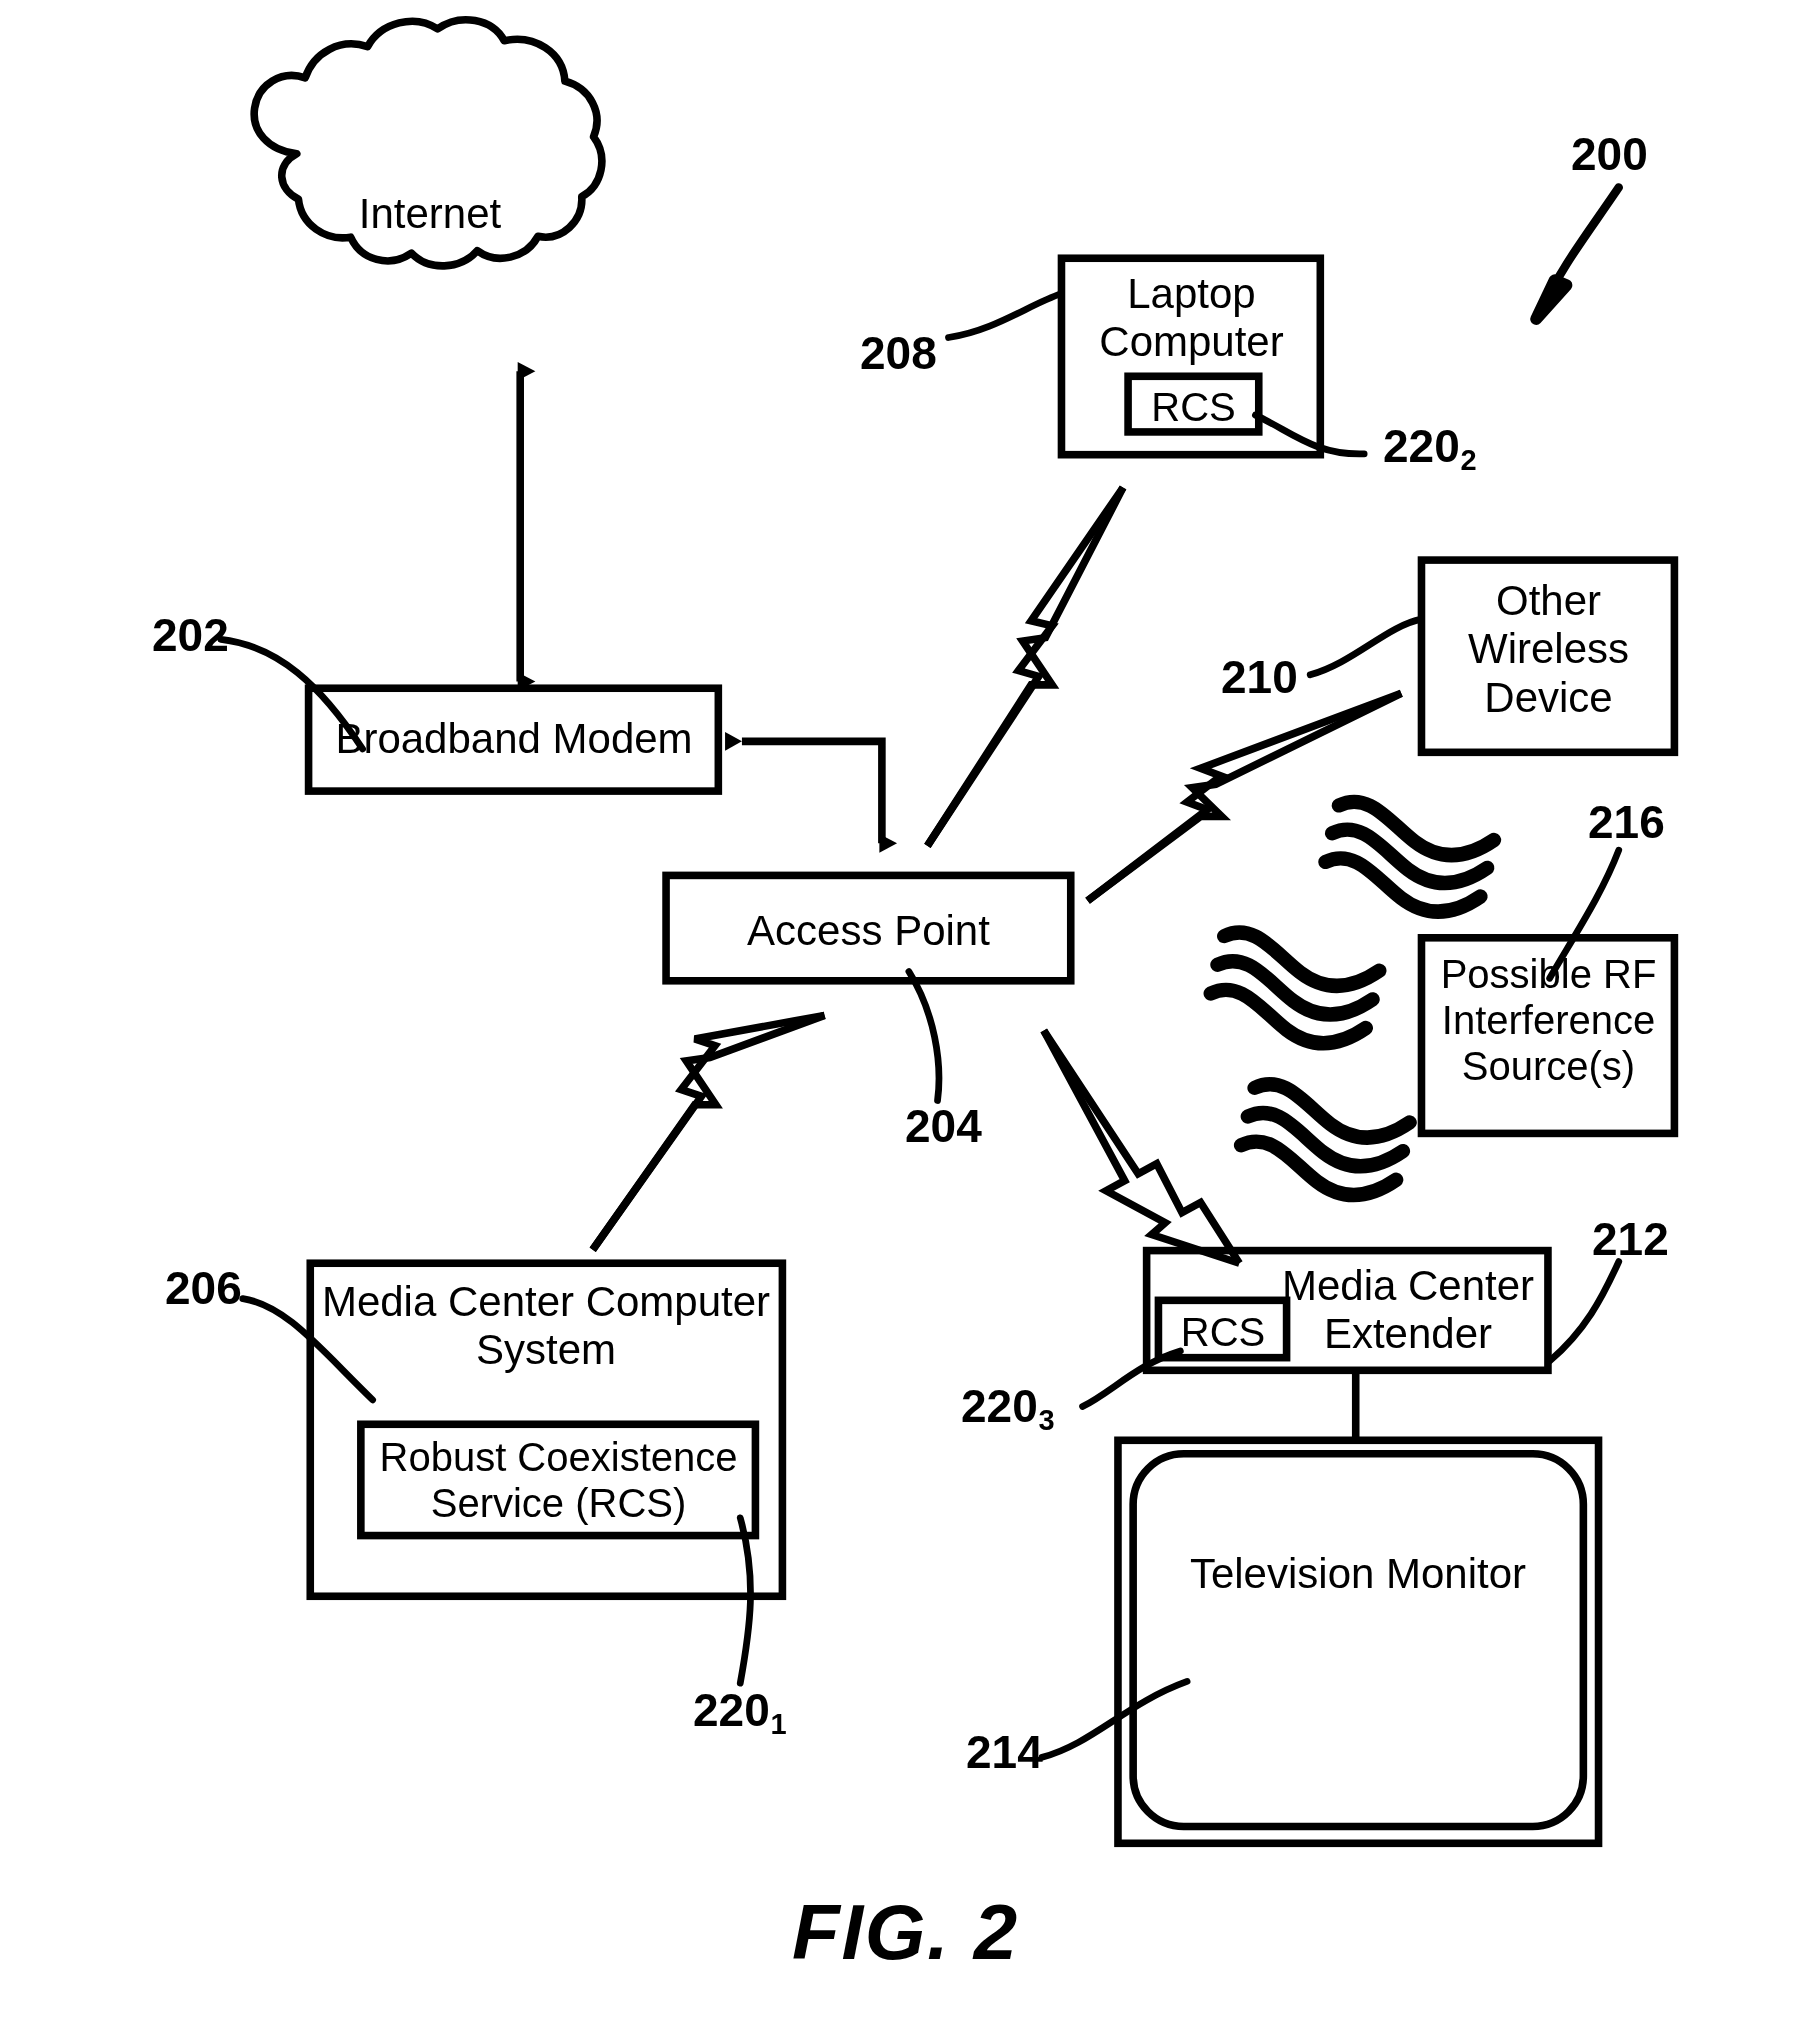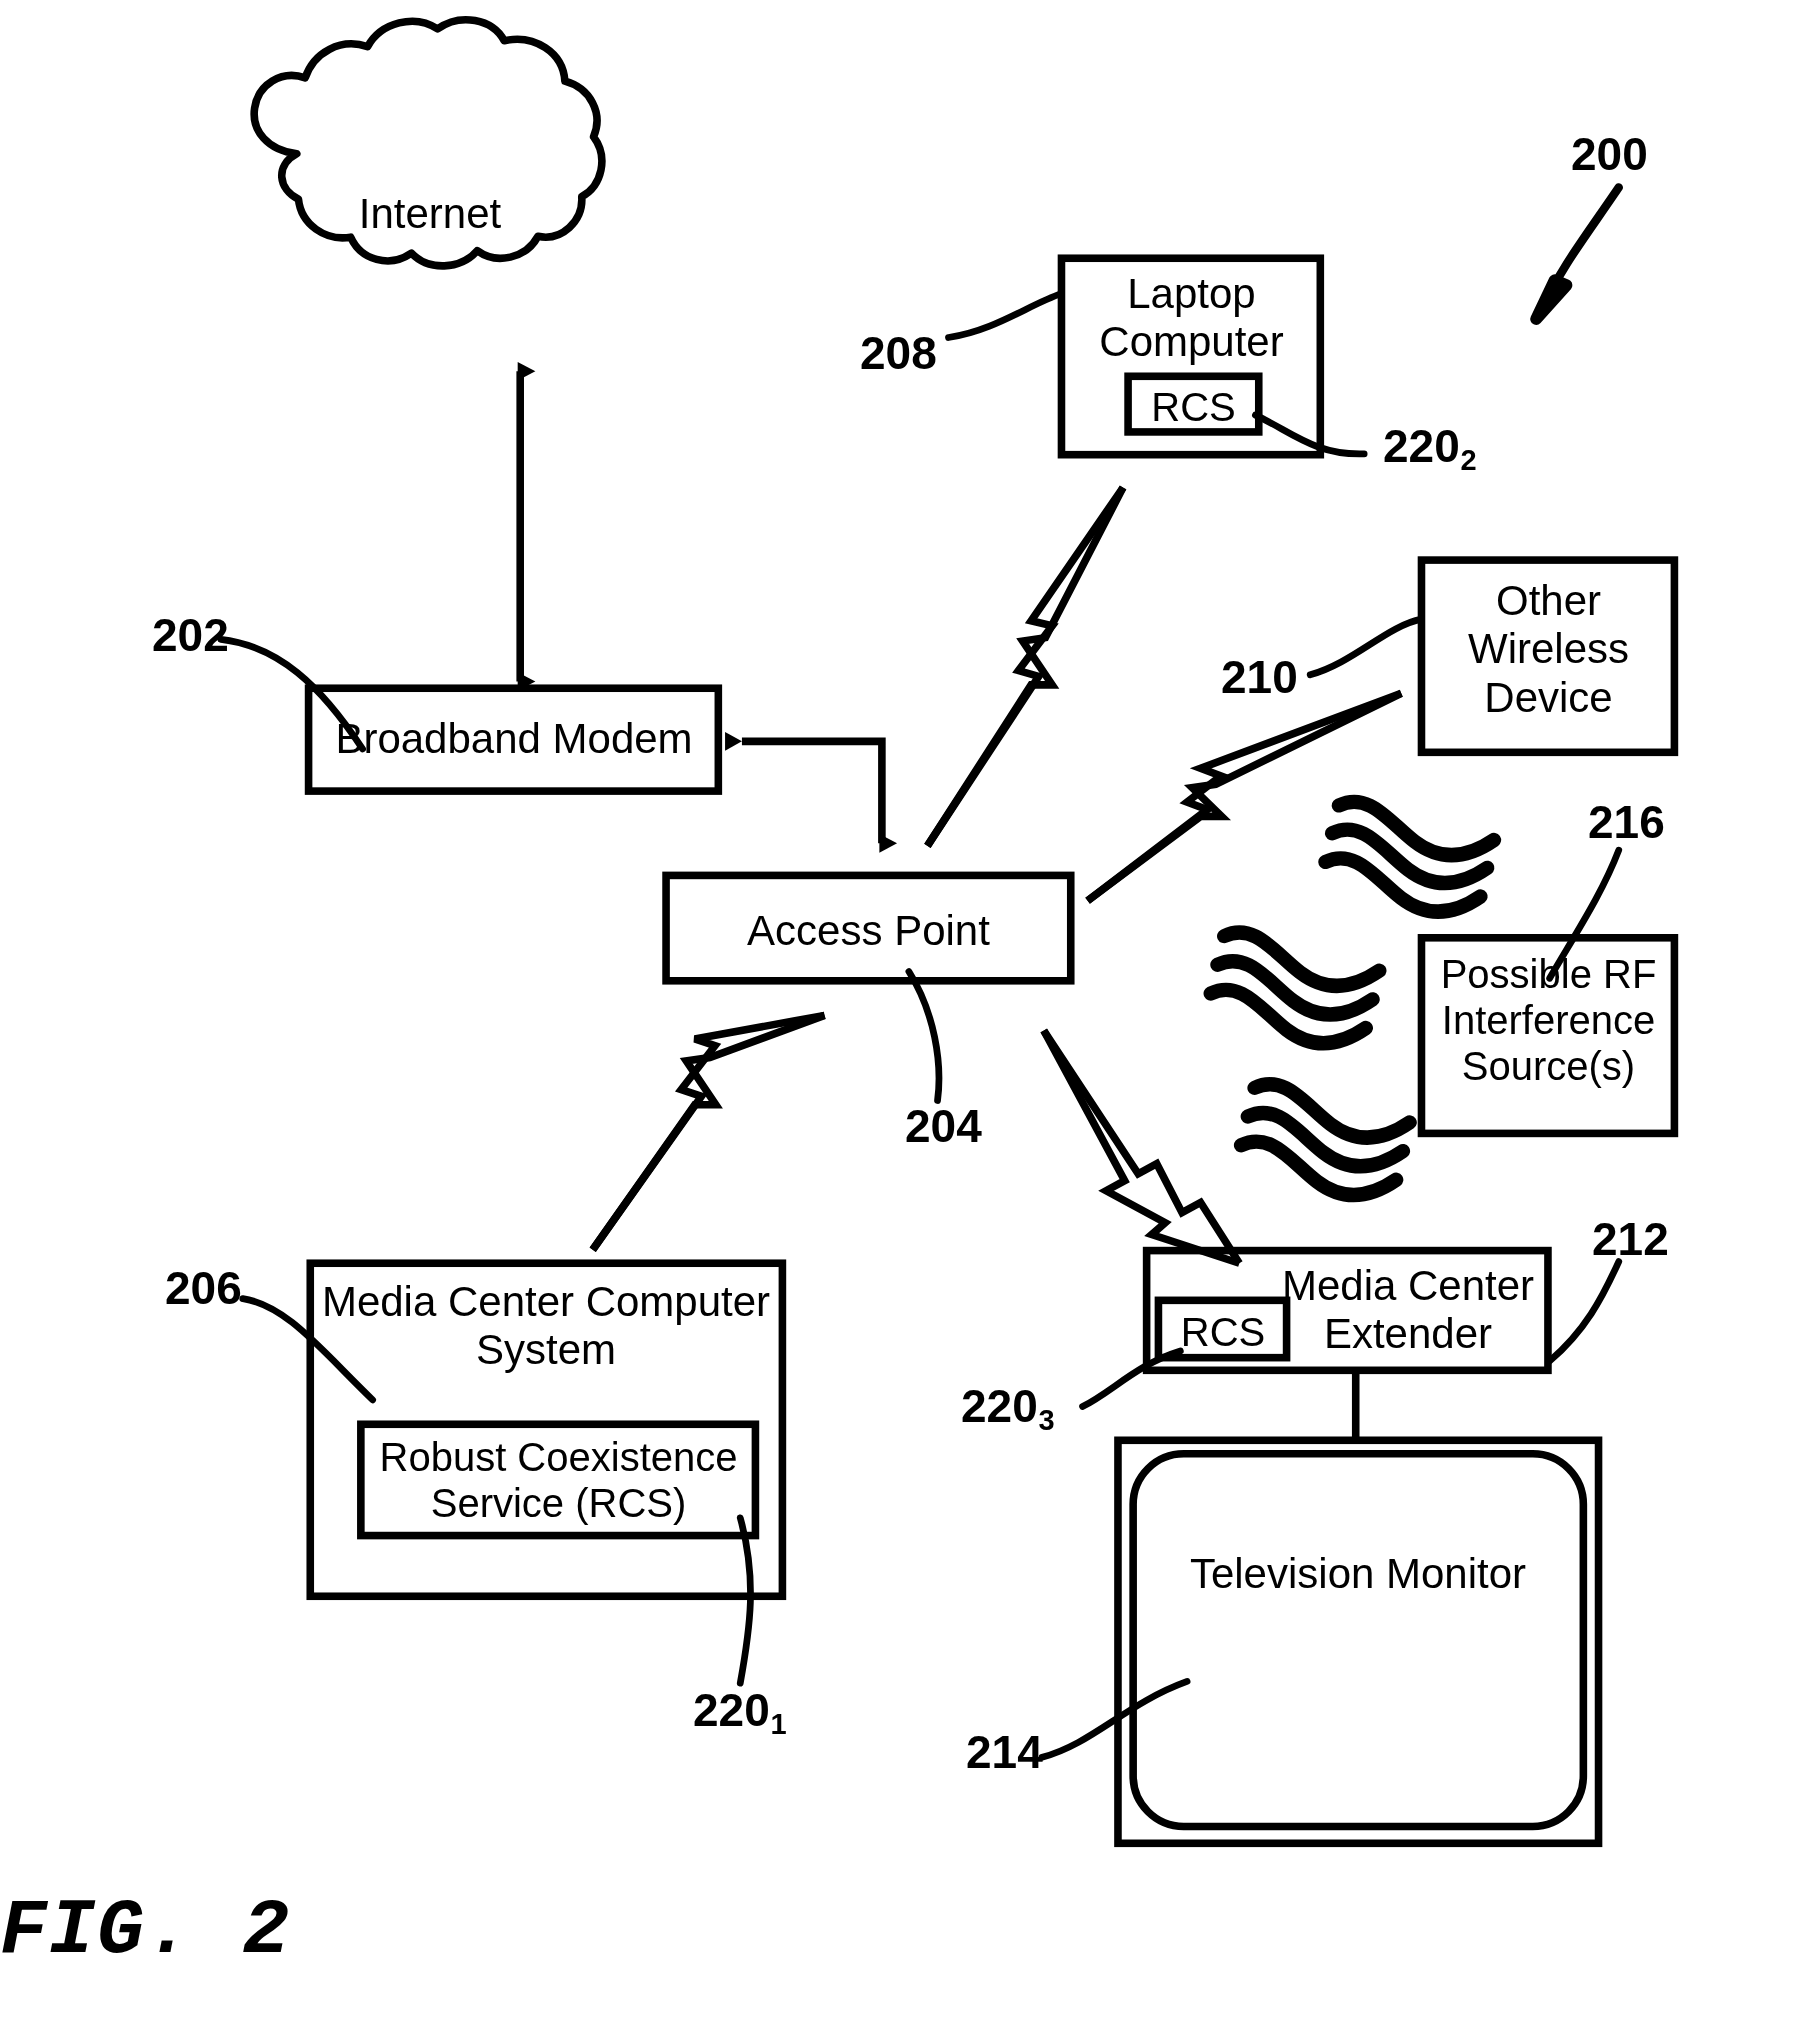--- a/index.html
+++ b/index.html
@@ -49,21 +49,22 @@
     white-space: pre-line;
     color: #000;
   }
   .boxtext.small {
     font-size: 40px;
   }
   #fig-caption {
     position: absolute;
     left: 0;
     width: 1811px;
-    font-family: Liberation Mono, monospace;
+    text-align: center;
+    font-family: Liberation Sans, sans-serif;
     font-style: italic;
     font-weight: 700;
     font-size: 78px;
     letter-spacing: 1.7px;
   }
 </style>
 </head>
 <body>
 
 <div id="page">

